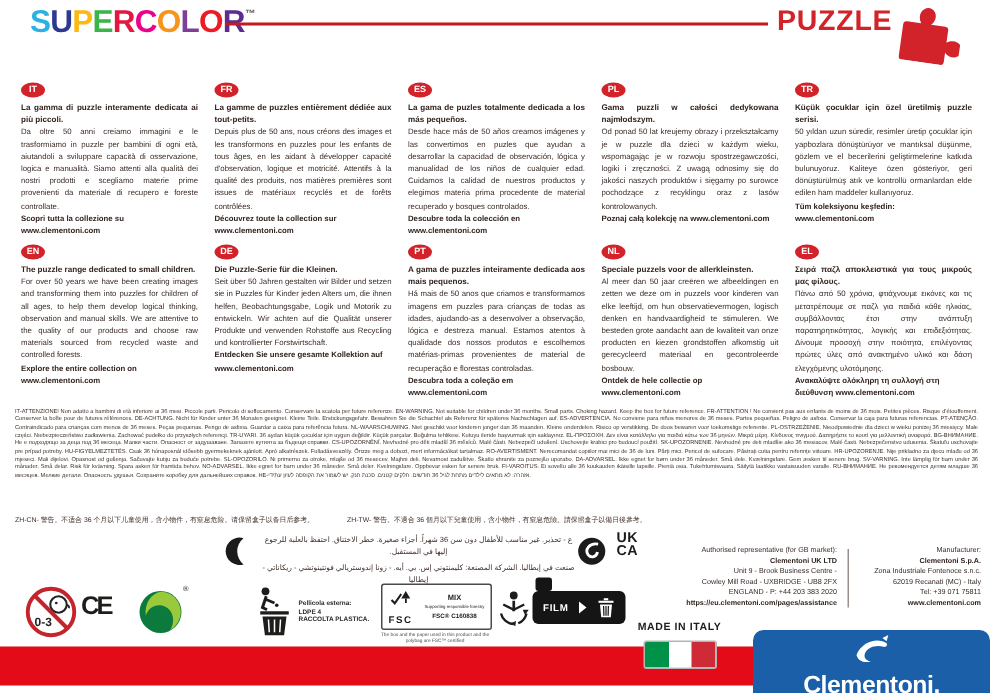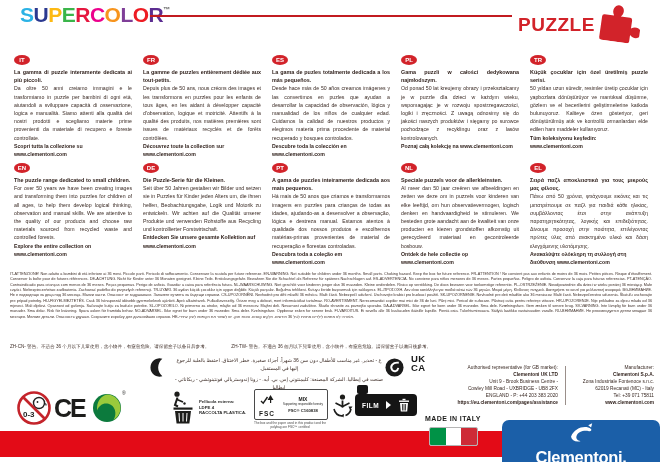--- a/index.html
+++ b/index.html
@@ -6,21 +6,21 @@
   .page{
     position:relative;width:660px;height:462px;margin:0 auto;
     background:#ffffff;overflow:hidden;
     font-family:"Liberation Sans","DejaVu Sans",sans-serif;
     color:#3a2a24;
   }
   
   .logo{position:absolute;left:20px;top:3px;font-size:21px;font-weight:800;letter-spacing:-.5px;white-space:nowrap;}
   .logo .tm{font-size:7px;color:#5a5a5a;vertical-align:10px;font-weight:700;}
   .header-line{position:absolute;left:150px;top:15px;width:362px;height:2px;background:#c21b20;}
-  .puzzle-word{position:absolute;left:518px;top:14px;font-size:19px;font-weight:800;color:#d2232a;letter-spacing:.5px;}
+  .puzzle-word{position:absolute;left:518px;top:4px;font-size:19px;font-weight:800;color:#d2232a;letter-spacing:.5px;}
   .puzzle-piece{position:absolute;left:597px;top:2px;width:44px;height:40px;transform:rotate(8deg);}
   
   .lang-col{position:absolute;width:118px;top:0;}
   .row1{position:absolute;left:0;top:48px;width:660px;height:106px;}
   .row2{position:absolute;left:0;top:156px;width:660px;height:114px;}
   .badge{display:inline-block;min-width:10px;padding:0 3px;height:10px;line-height:10.5px;border-radius:50%;
          background:#d2232a;color:#fff;font-size:6px;font-weight:700;text-align:center;margin-bottom:3px;}
   .lh{font-size:5.4px;line-height:8.2px;font-weight:700;color:#32231e;text-align:justify;}
   .lb{font-size:5.2px;line-height:8.2px;text-align:justify;color:#3a2a24;}
   .lf{font-size:5.2px;line-height:8.2px;font-weight:600;color:#32231e;}
@@ -38,21 +38,21 @@
   .swirl{position:absolute;left:385px;top:358px;width:19px;height:19px;}
   .ukca{position:absolute;left:411px;top:355px;font-size:9.5px;line-height:8.6px;font-weight:700;color:#1b1b1b;letter-spacing:.3px;}
   
   .addresses{position:absolute;left:402px;top:365px;width:252px;display:flex;font-size:4.8px;line-height:6.9px;color:#3a2a24;}
   .addr-gb{width:156px;text-align:right;}
   .addr-div{width:0;border-left:.7px solid #9a8f8a;margin:1px 7px 1px 7px;}
   .addr-mfr{flex:1;text-align:right;}
   .addr-name,.addr-url{font-weight:700;color:#32231e;}
   
   .age-mark{position:absolute;left:16px;top:390px;width:36px;height:38px;}
-  .ce-mark{position:absolute;left:54px;top:394px;font-size:25px;font-weight:700;color:#1d1d1b;letter-spacing:-2px;text-align:right;}
+  .ce-mark{position:absolute;left:54px;top:394px;font-size:17px;font-weight:700;color:#1d1d1b;letter-spacing:-2px;text-align:right;}
   .greenpoint{position:absolute;left:92px;top:393px;width:30px;height:30px;}
   .gp-reg{position:absolute;left:122px;top:390px;font-size:5px;color:#1d1d1b;}
   .tidyman{position:absolute;left:168px;top:391px;width:27px;height:33px;}
   .tidy-text{position:absolute;left:199px;top:399px;font-size:4.3px;line-height:5.6px;font-weight:700;color:#2c2c2b;}
   .fsc-box{position:absolute;left:254px;top:389px;width:72px;height:29px;border:.7px solid #4a4a4a;border-radius:2px;
            display:flex;align-items:center;background:#fff;}
   .fsc-left{width:24px;text-align:center;}
   .fsc-left .fsc-name{font-size:6.5px;font-weight:700;color:#1d1d1b;letter-spacing:1px;}
   .fsc-right{flex:1;text-align:center;color:#1d1d1b;}
   .fsc-mix{font-size:5px;font-weight:700;}

